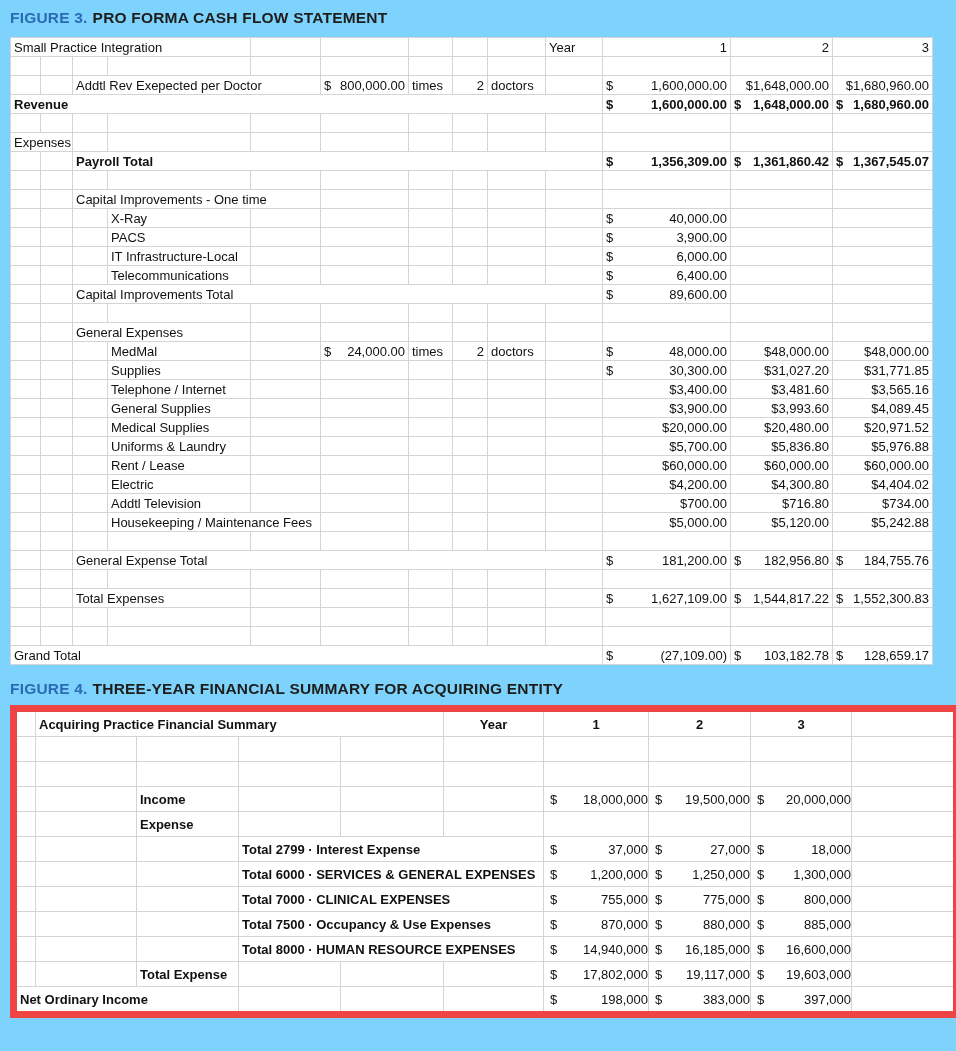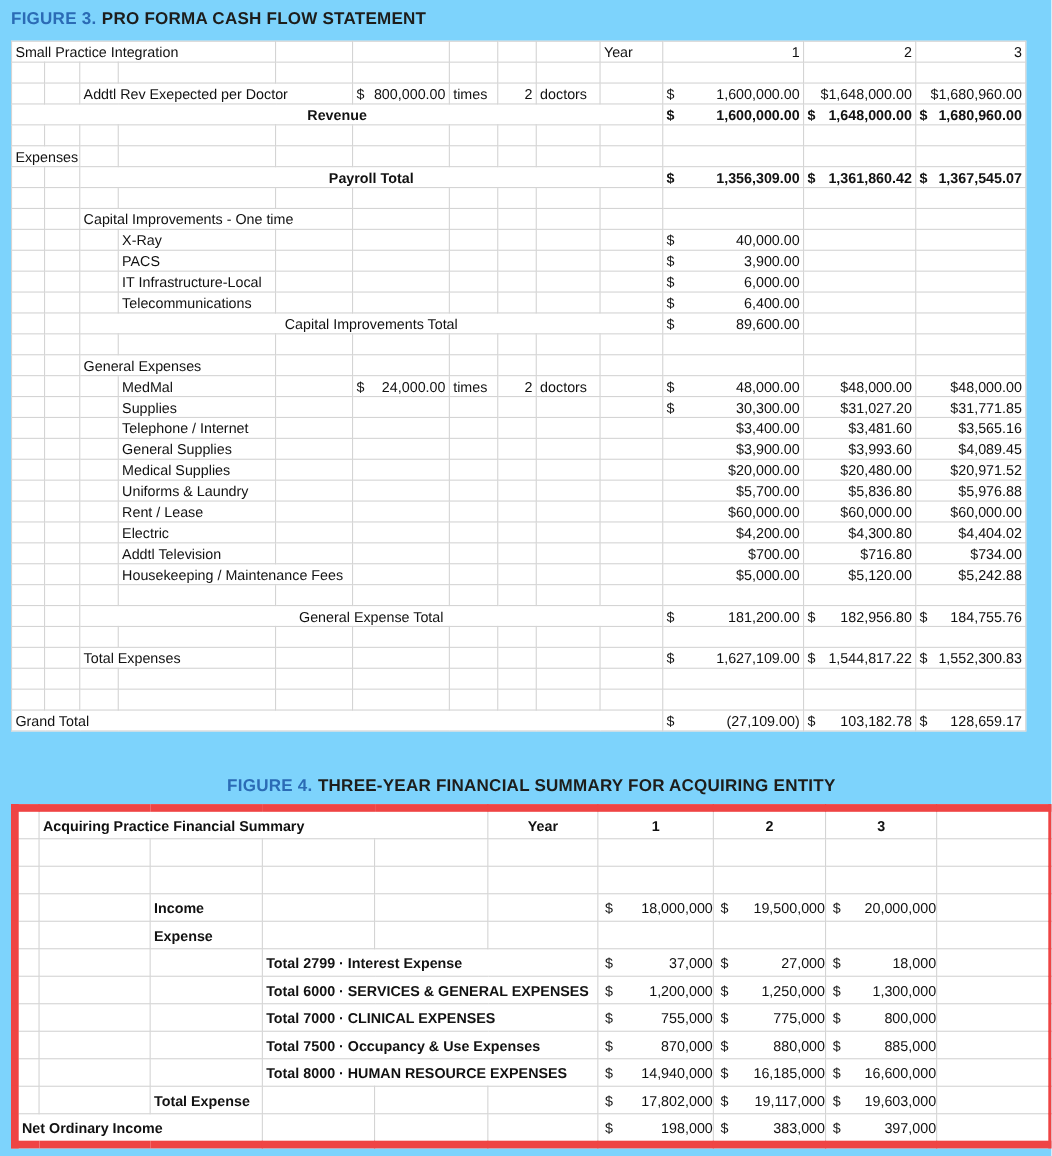--- a/index.html
+++ b/index.html
@@ -13,21 +13,21 @@
   .caption{
     margin:0 0 7px 10px;
     padding-top:9px;
     font-size:15.5px;
     font-weight:bold;
     letter-spacing:.2px;
     color:#1d1d1b;
     white-space:nowrap;
   }
   .caption .figlab{ color:#2b6bb5; margin-right:5px; }
-  .cap2{ margin-top:41px; padding-top:0;text-align:center; }
+  .cap2{ margin-top:15px; padding-top:0; }
 
   table.sheet{
     border-collapse:collapse;
     table-layout:fixed;
     margin-left:10px;
     background:#fff;
   }
   table.sheet td{
     border:1px solid #d4d4d4;
     padding:0 3px;
@@ -42,21 +42,21 @@
   .fig4{ width:943px; border:7px solid #ef4444; }
   .fig4 td{ height:24px; font-size:13.5px; border-color:#c9c9c9; padding:0 4px; }
 
   td.ar{ text-align:right; }
   td.ac{ text-align:center; }
   td.bd{ font-weight:bold; }
 
   
   td.bL{ border-left:1.5px solid #000; }
   td.bR{ border-right:1.5px solid #000; }
-  td.bT{ border-top:1.5px solid #000;text-align:center; }
+  td.bT{ border-top:1.5px solid #000; }
   td.bB{ border-bottom:1.5px solid #000; }
   td.bF{ border:1.5px solid #000; }
   
   td.tL{ border-left:2.5px solid #303030; }
   td.tR{ border-right:2.5px solid #303030; }
   td.tT{ border-top:3px solid #303030; }
   td.tB{ border-bottom:2.5px solid #303030; }
   td.tF{ border:2.5px solid #303030; border-top-width:3px; }
 
   .accw{

